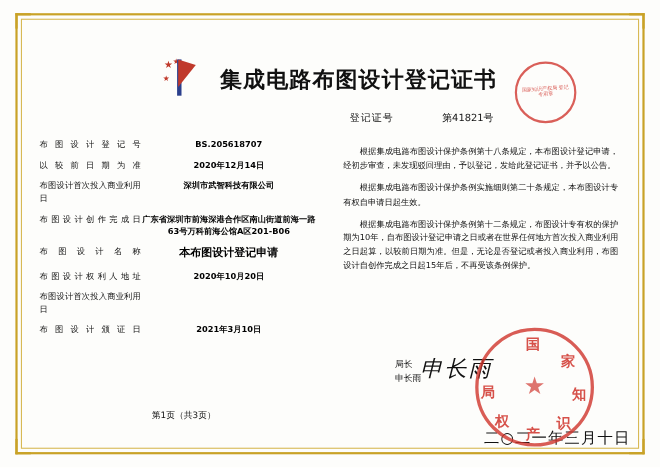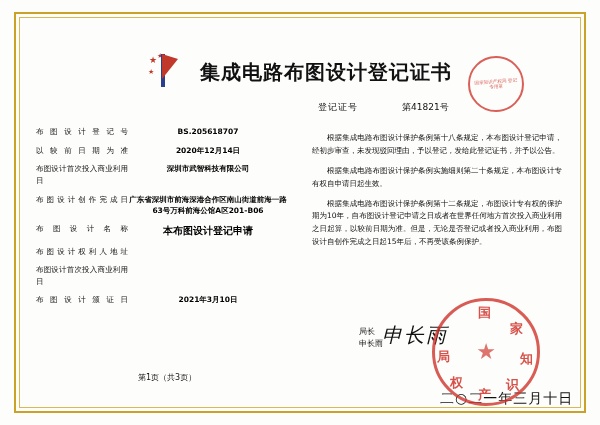--- a/index.html
+++ b/index.html
@@ -310,20 +310,21 @@
     <div class="field">
       <span class="lbl">布图设计创作完成日</span>
       <span class="val multiline">广东省深圳市前海深港合作区南山街道前海一路63号万科前海公馆A区201-B06</span>
     </div>
     <div class="field">
       <span class="lbl">布图设计名称</span>
       <span class="val big">本布图设计登记申请</span>
     </div>
     <div class="field">
       <span class="lbl">布图设计权利人地址</span>
+      <span class="val">2020年10月20日</span>
     </div>
     <div class="field">
       <span class="lbl">布图设计首次投入商业利用日</span>
       <span class="val"></span>
     </div>
     <div class="field">
       <span class="lbl">布图设计颁证日</span>
       <span class="val">2021年3月10日</span>
     </div>
   </div>

